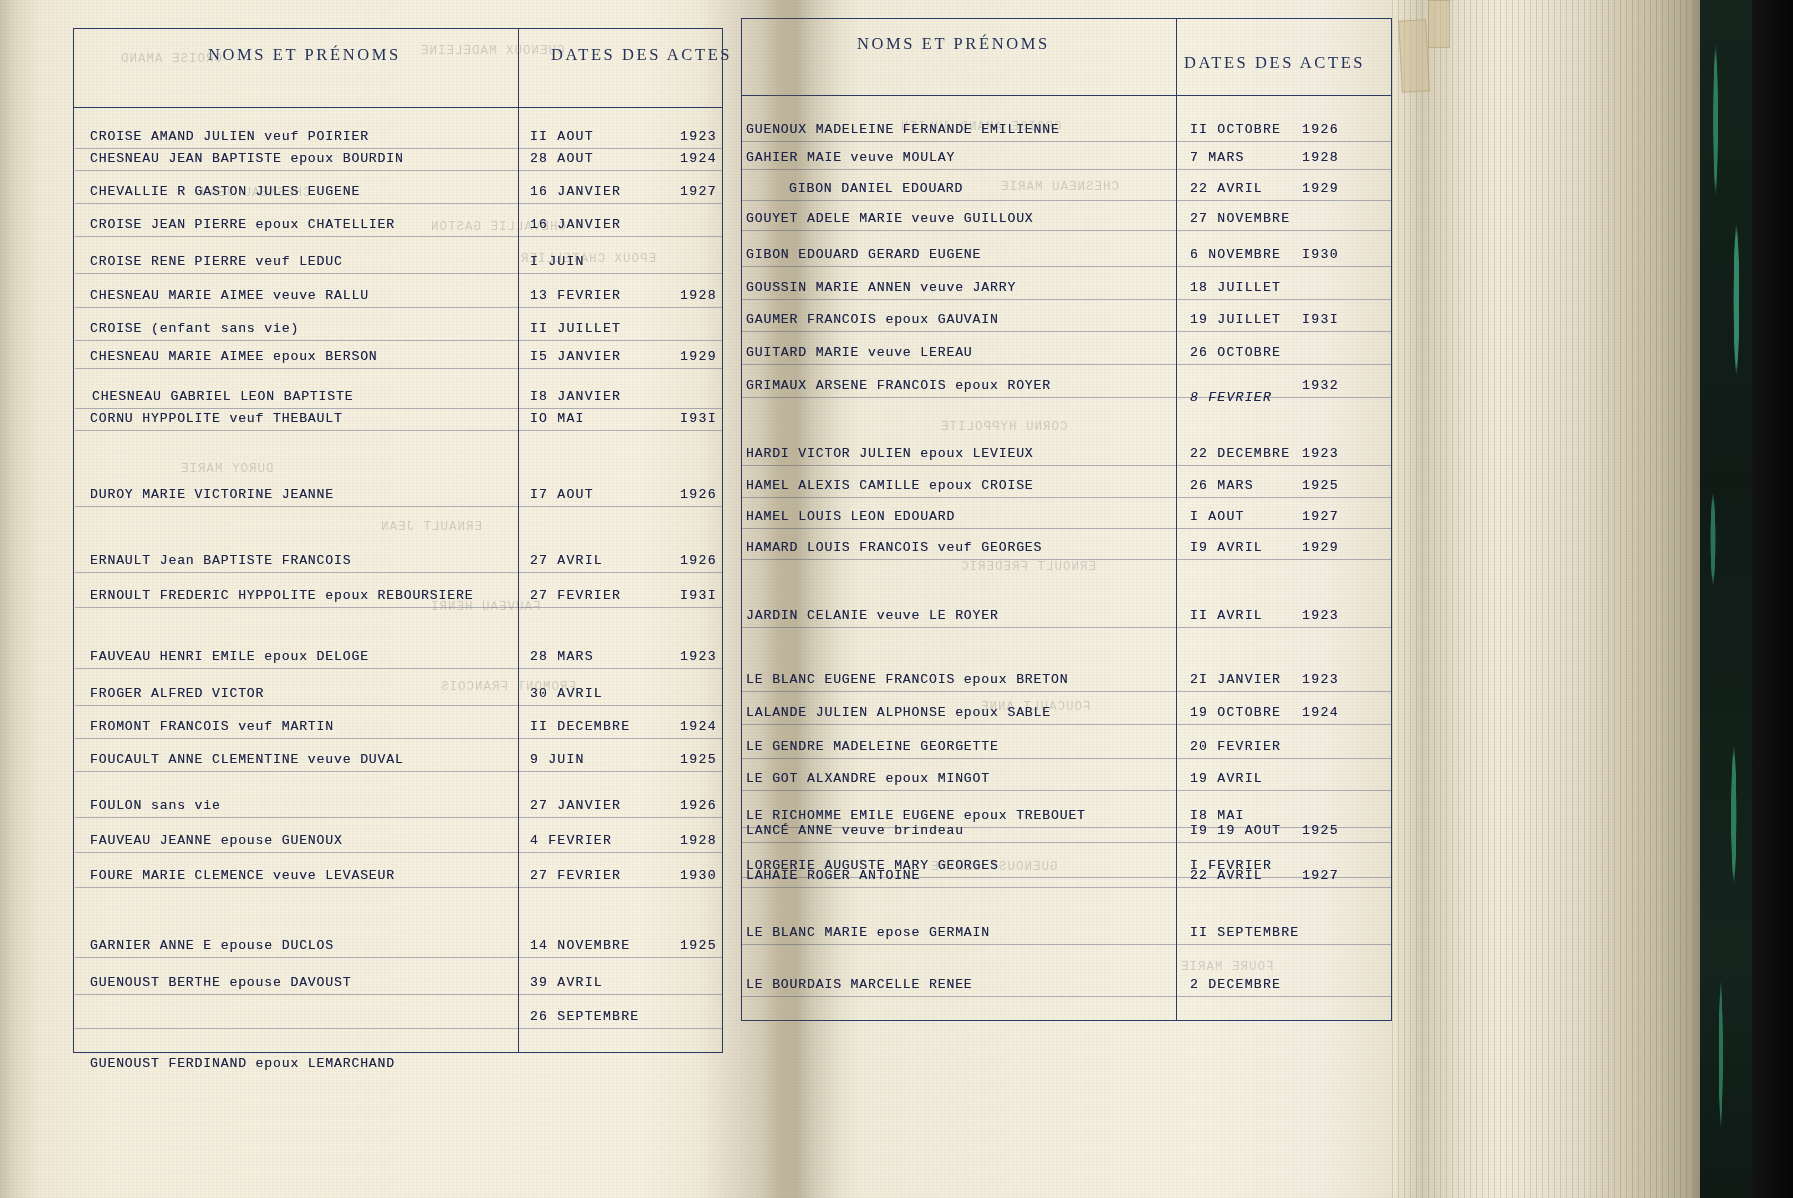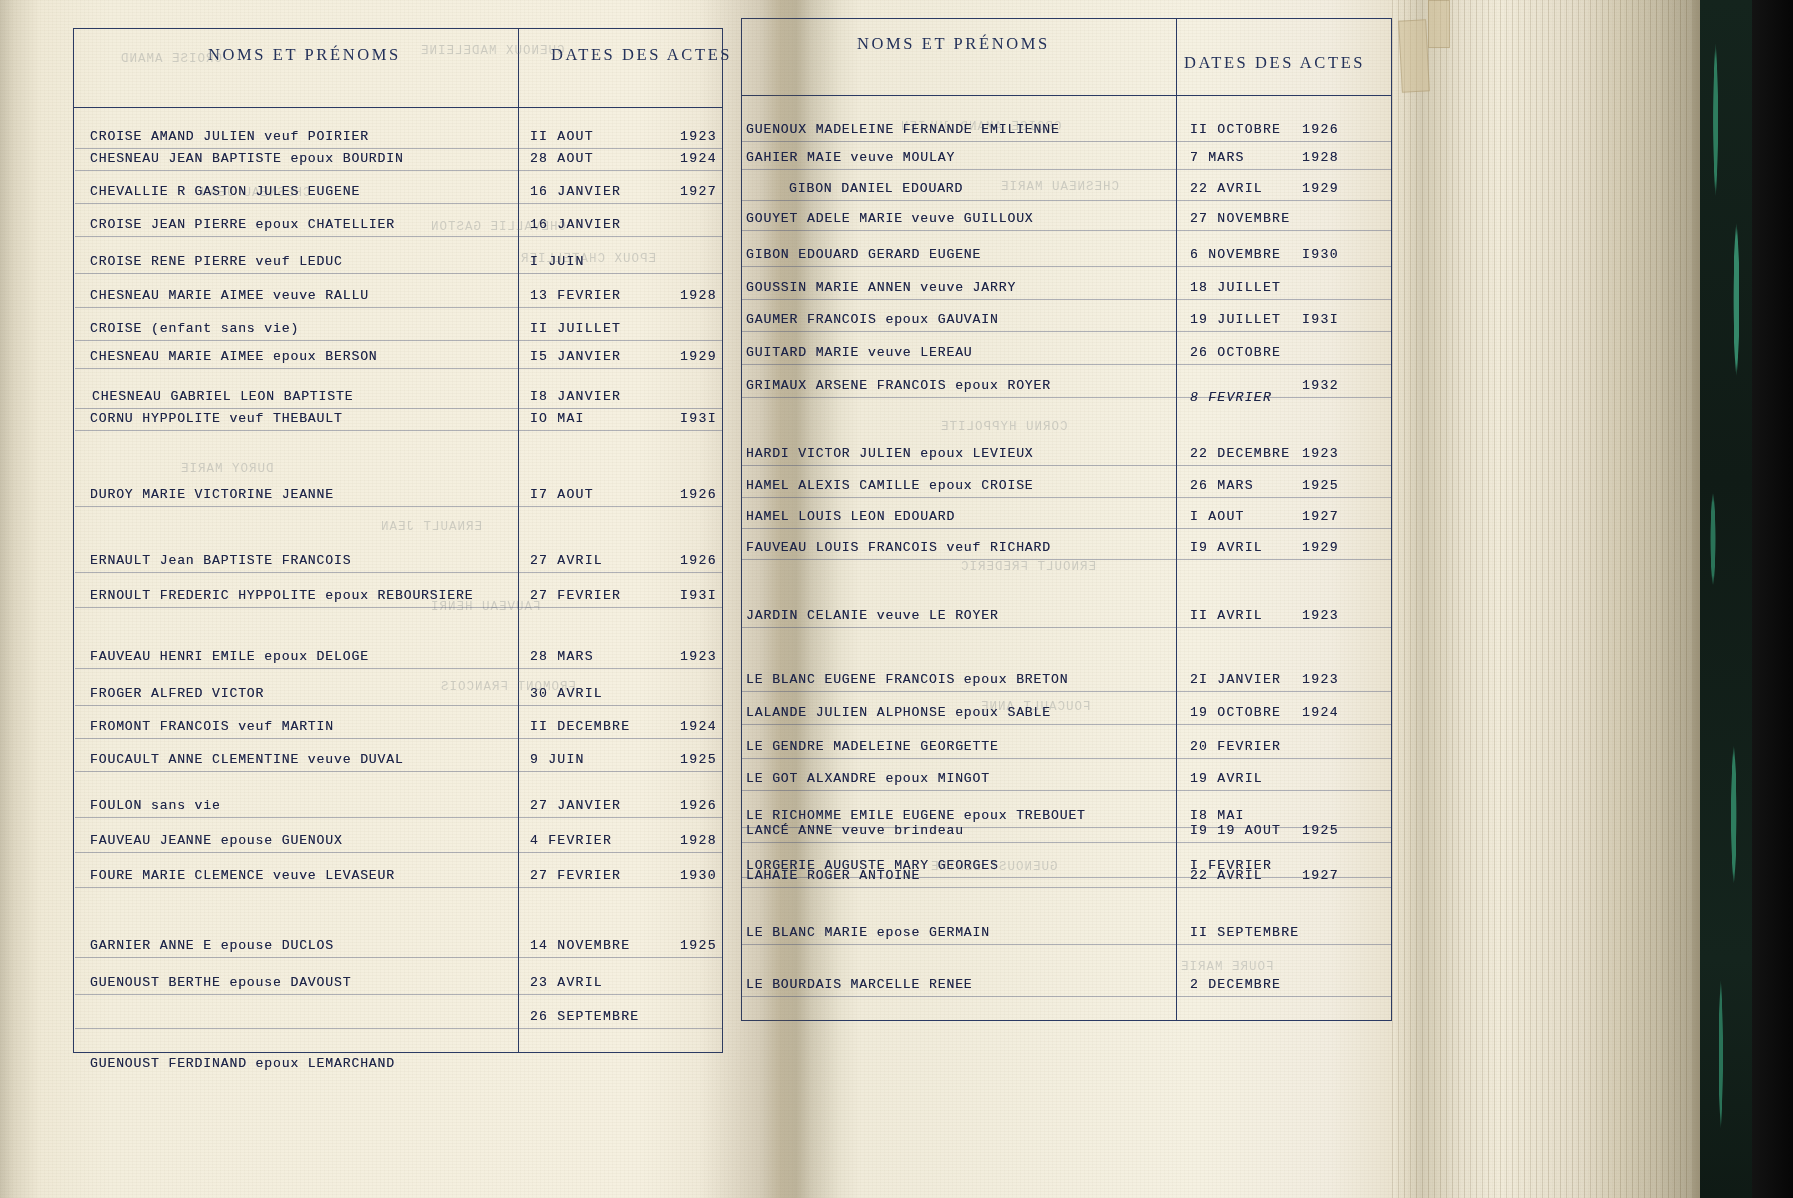--- a/index.html
+++ b/index.html
@@ -264,21 +264,21 @@
       <div class="rule" style="left: 75px; width: 647px; top: 887px;"></div>
       <div class="tw" style="left: 90px; top: 868px;">FOURE  MARIE CLEMENCE  veuve LEVASEUR</div>
       <div class="tw date" style="left: 530px; top: 868px;">27 FEVRIER</div>
       <div class="tw year" style="left: 680px; top: 868px;">1930</div>
       <div class="rule" style="left: 75px; width: 647px; top: 957px;"></div>
       <div class="tw" style="left: 90px; top: 938px;">GARNIER ANNE E    epouse DUCLOS</div>
       <div class="tw date" style="left: 530px; top: 938px;">14 NOVEMBRE</div>
       <div class="tw year" style="left: 680px; top: 938px;">1925</div>
       <div class="rule" style="left: 75px; width: 647px; top: 994px;"></div>
       <div class="tw" style="left: 90px; top: 975px;">GUENOUST BERTHE   epouse  DAVOUST</div>
-      <div class="tw date" style="left: 530px; top: 975px;">23 AVRIL</div>
+      <div class="tw date" style="left: 530px; top: 975px;">39 AVRIL</div>
       <div class="rule" style="left: 75px; width: 647px; top: 1028px;"></div>
       <div class="tw" style="left: 90px; top: 1009px; margin-top: 47px;">GUENOUST FERDINAND  epoux  LEMARCHAND</div>
       <div class="tw date" style="left: 530px; top: 1009px;">26 SEPTEMBRE</div>
     </div>
   <div id="right-rows">
       <div class="rule" style="left: 742px; width: 649px; top: 141px;"></div>
       <div class="tw" style="left: 746px; top: 122px;">GUENOUX MADELEINE FERNANDE EMILIENNE</div>
       <div class="tw date" style="left: 1190px; top: 122px;">II OCTOBRE</div>
       <div class="tw year" style="left: 1302px; top: 122px;">1926</div>
       <div class="rule" style="left: 742px; width: 649px; top: 169px;"></div>
@@ -316,21 +316,21 @@
       <div class="tw year" style="left: 1302px; top: 446px;">1923</div>
       <div class="rule" style="left: 742px; width: 649px; top: 497px;"></div>
       <div class="tw" style="left: 746px; top: 478px;">HAMEL ALEXIS CAMILLE  epoux CROISE</div>
       <div class="tw date" style="left: 1190px; top: 478px;">26 MARS</div>
       <div class="tw year" style="left: 1302px; top: 478px;">1925</div>
       <div class="rule" style="left: 742px; width: 649px; top: 528px;"></div>
       <div class="tw" style="left: 746px; top: 509px;">HAMEL LOUIS LEON EDOUARD</div>
       <div class="tw date" style="left: 1190px; top: 509px;">I  AOUT</div>
       <div class="tw year" style="left: 1302px; top: 509px;">1927</div>
       <div class="rule" style="left: 742px; width: 649px; top: 559px;"></div>
-      <div class="tw" style="left: 746px; top: 540px;">FAUVEAU LOUIS FRANCOIS veuf RICHARD</div>
+      <div class="tw" style="left: 746px; top: 540px;">HAMARD LOUIS FRANCOIS veuf GEORGES</div>
       <div class="tw date" style="left: 1190px; top: 540px;">I9 AVRIL</div>
       <div class="tw year" style="left: 1302px; top: 540px;">1929</div>
       <div class="rule" style="left: 742px; width: 649px; top: 627px;"></div>
       <div class="tw" style="left: 746px; top: 608px;">JARDIN CELANIE  veuve  LE ROYER</div>
       <div class="tw date" style="left: 1190px; top: 608px;">II AVRIL</div>
       <div class="tw year" style="left: 1302px; top: 608px;">1923</div>
       <div class="rule" style="left: 742px; width: 649px; top: 691px;"></div>
       <div class="tw" style="left: 746px; top: 672px;">LE BLANC EUGENE FRANCOIS epoux BRETON</div>
       <div class="tw date" style="left: 1190px; top: 672px;">2I JANVIER</div>
       <div class="tw year" style="left: 1302px; top: 672px;">1923</div>

